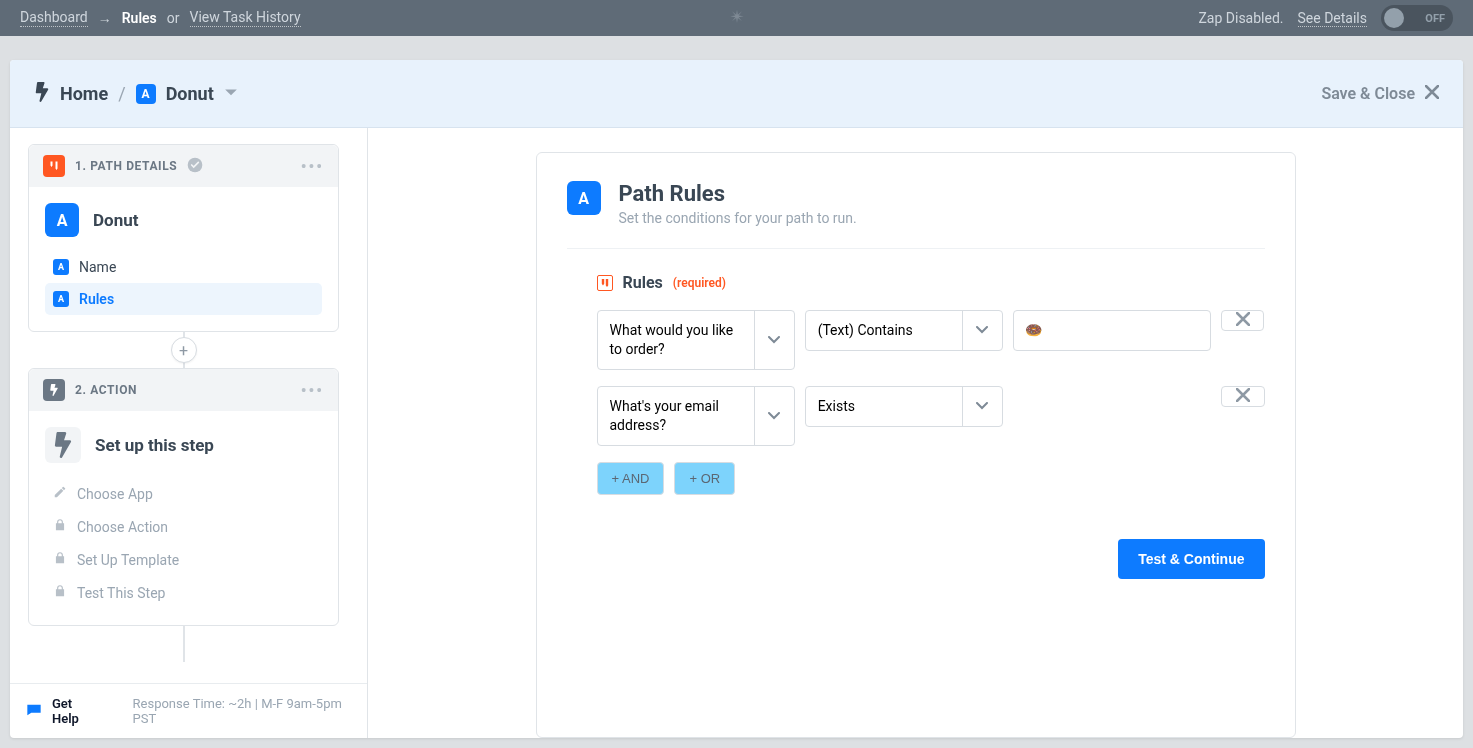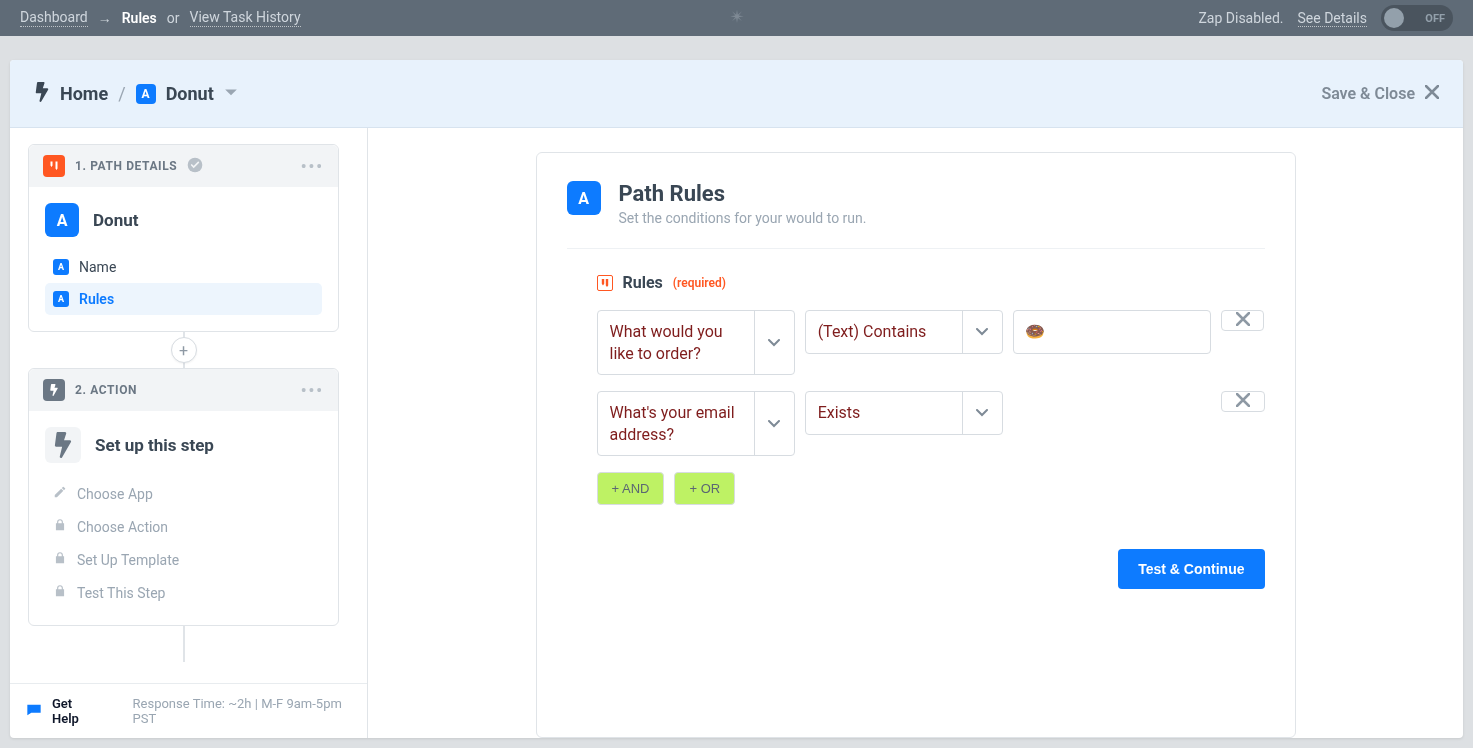--- a/index.html
+++ b/index.html
@@ -93,28 +93,28 @@
   .panel-head .sub { color:#9aa6b2; font-size:14px;}
   .rules-section { padding: 24px 0 0 30px;}
   .rules-label-row { display:flex; align-items:center; gap:10px; margin-bottom:18px;}
   .rules-label-row .rbox { width:16px; height:16px; border:1px solid #ff5722; border-radius:2px; display:inline-flex; align-items:center; justify-content:center;}
   .rules-label-row .rbox svg { width:8px; height:10px; fill:#ff5722;}
   .rules-label-row .lab { font-size:16px; font-weight:700; color:#3a4754;}
   .rules-label-row .req { color:#ff5722; font-size:12px; font-weight:600;}
   .rule-row { display:flex; gap:10px; margin-bottom:16px; align-items:flex-start;}
   .fld { border:1px solid #d7dce1; border-radius:4px; display:flex; align-items:stretch; background:#fff;}
   .fld.w200 { width:200px;}
-  .fld .txt { padding:10px 12px; font-size:16px; color:#7f1d1d; flex:1; line-height:1.35;}
+  .fld .txt { padding:10px 12px; font-size:14px; color:#000000; flex:1; line-height:1.35;}
   .fld .caret { width:40px; border-left:1px solid #d7dce1; display:flex; align-items:center; justify-content:center; cursor:pointer;}
   .fld .caret svg{ width:12px; height:8px; fill:#7e8a96;}
   .fld.square { width:44px; justify-content:center; align-items:center;}
   .fld.square .x svg{ width:14px; height:14px; fill:#8e99a4;}
   .fld.valfield { width:200px;}
   .buttons-row { display:flex; gap:10px; margin-top:16px;}
-  .mini-btn { border:1px solid #d7dce1; background:#bef264; border-radius:4px; padding:8px 14px; font-size:13px; color:#5b6773; cursor:pointer;}
+  .mini-btn { border:1px solid #d7dce1; background:#7dd3fc; border-radius:4px; padding:8px 14px; font-size:13px; color:#5b6773; cursor:pointer;}
   .cta-row { display:flex; justify-content:flex-end; margin-top:44px;}
   .cta { background:#0d7bff; color:#fff; border:none; border-radius:4px; padding:12px 20px; font-size:14px; font-weight:600; cursor:pointer;}
 </style>
 </head>
 <body>
 
 <div class="topbar">
   <div class="left">
     <a class="underline">Dashboard</a>
     <span style="margin:0 6px;">→</span>
@@ -270,21 +270,21 @@
         <span class="rt">Response Time: ~2h | M-F 9am-5pm PST</span>
       </div>
     </div>
 
     <div class="content">
       <div class="panel">
         <div class="panel-head">
           <span class="letter-badge s30">A</span>
           <div>
             <h1>Path Rules</h1>
-            <div class="sub">Set the conditions for your would to run.</div>
+            <div class="sub">Set the conditions for your path to run.</div>
           </div>
         </div>
         <div class="rules-section">
           <div class="rules-label-row">
             <span class="rbox">
                 <svg viewBox="0 0 10 12">
                   <path d="M1 1h3v6l-1.5 2L1 7zM6 1h3v8l-1.5 2L6 9z"></path>
                 </svg>
               </span>
             <span class="lab">Rules</span>

